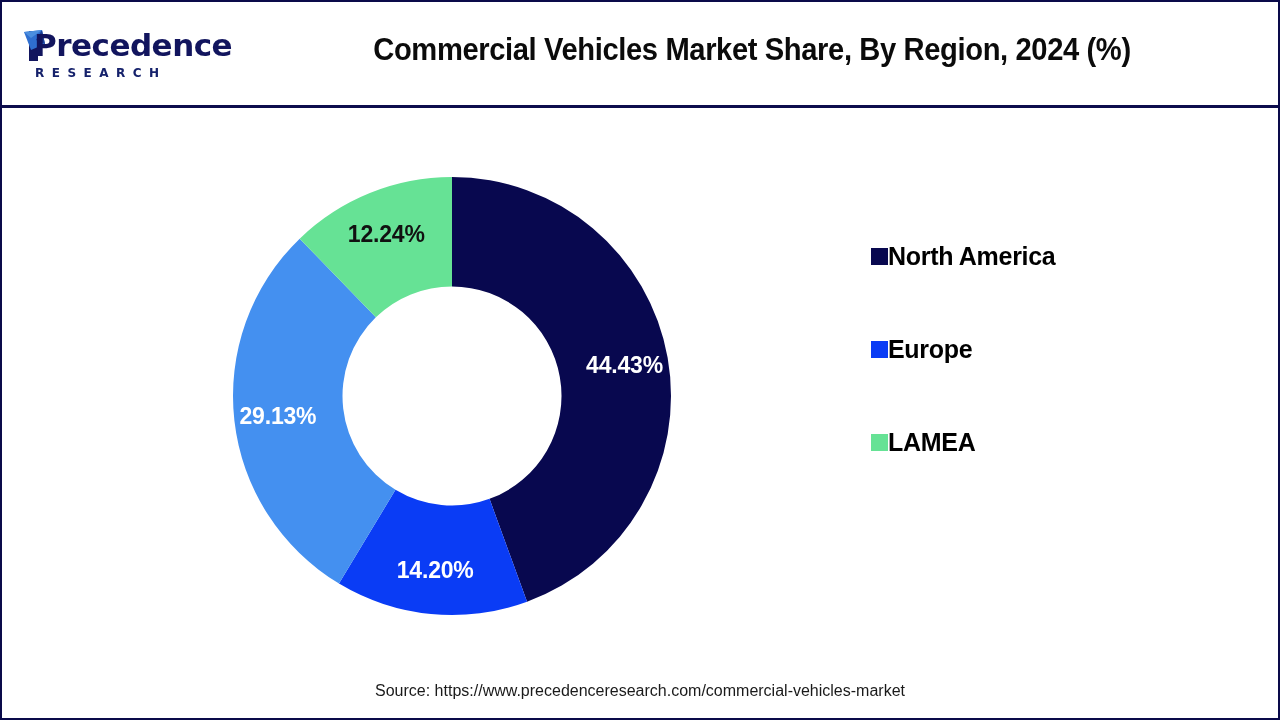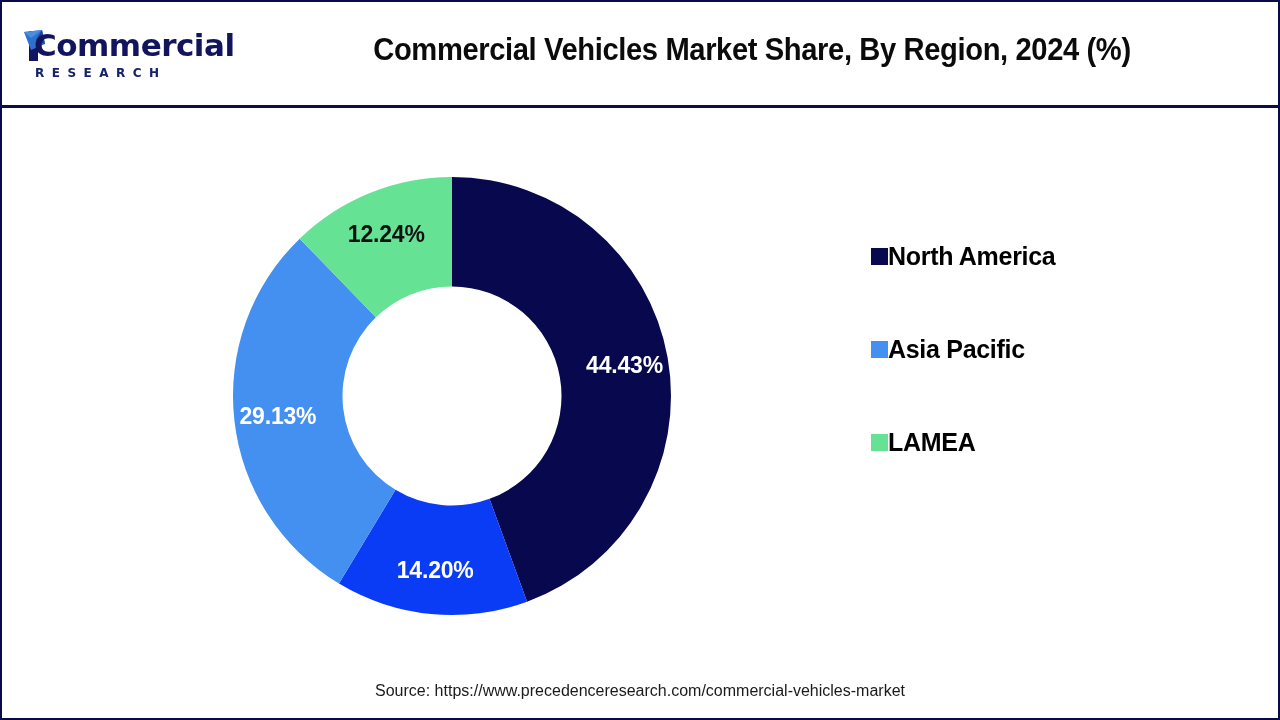--- a/index.html
+++ b/index.html
@@ -170,21 +170,21 @@
 
   <div id="header">
 
     <div id="logo">
       <svg id="logo-mark" viewBox="0 0 40 38" xmlns="http://www.w3.org/2000/svg">
         <path d="M4 3 L20 3 L20 33 L11 33 L11 3 Z" fill="#12155e"></path>
         <path d="M6 4 L24 2 L27 16 L13 22 Z" fill="#2f6fd0"></path>
         <path d="M24 2 L27 16 L18 12 Z" fill="#1b3f96"></path>
         <path d="M6 4 L24 2 L13 10 Z" fill="#4b8ede"></path>
       </svg>
-      <div id="logo-wordmark">Commercial</div>
+      <div id="logo-wordmark">Precedence</div>
       <div id="logo-sub">RESEARCH</div>
     </div>
 
     <div id="title">Commercial Vehicles Market Share, By Region, 2024 (%)</div>
   </div>
 
   <div id="chart-area">
 
     <div id="donut-wrap">
       <svg id="donut-svg" viewBox="0 0 442 442" xmlns="http://www.w3.org/2000/svg">
@@ -202,22 +202,22 @@
           </g>
       </svg>
     </div>
 
     <div id="legend">
       <div class="legend-item">
         <span class="legend-swatch" style="background: rgb(8, 8, 79);"></span>
         <span class="legend-label">North America</span>
       </div>
       <div class="legend-item">
-        <span class="legend-swatch" style="background: rgb(68, 144, 240);"></span>
-        <span class="legend-label">Asia Pacific</span>
+        <span class="legend-swatch" style="background: rgb(10, 60, 245);"></span>
+        <span class="legend-label">Europe</span>
       </div>
       <div class="legend-item">
         <span class="legend-swatch" style="background: rgb(102, 226, 149);"></span>
         <span class="legend-label">LAMEA</span>
       </div>
     </div>
 
     <div id="source">Source: https://www.precedenceresearch.com/commercial-vehicles-market</div>
   </div>
 </div>

